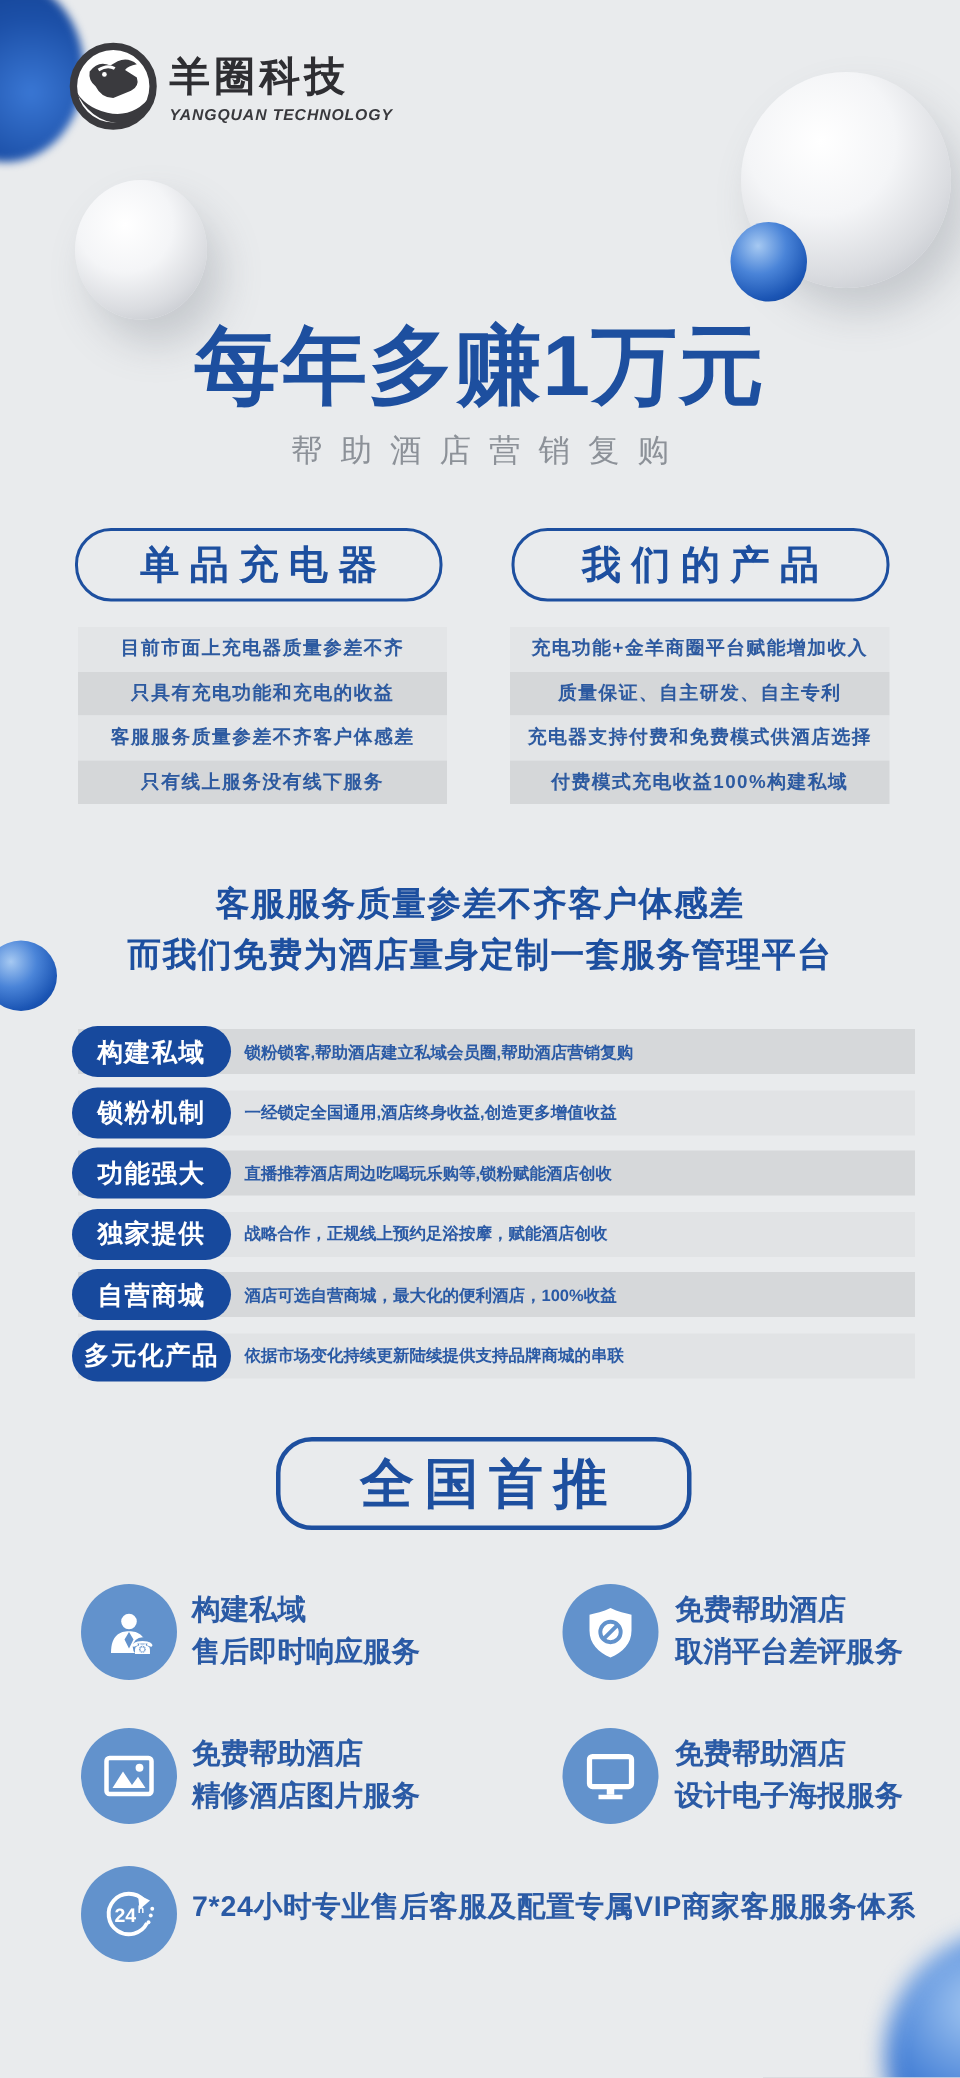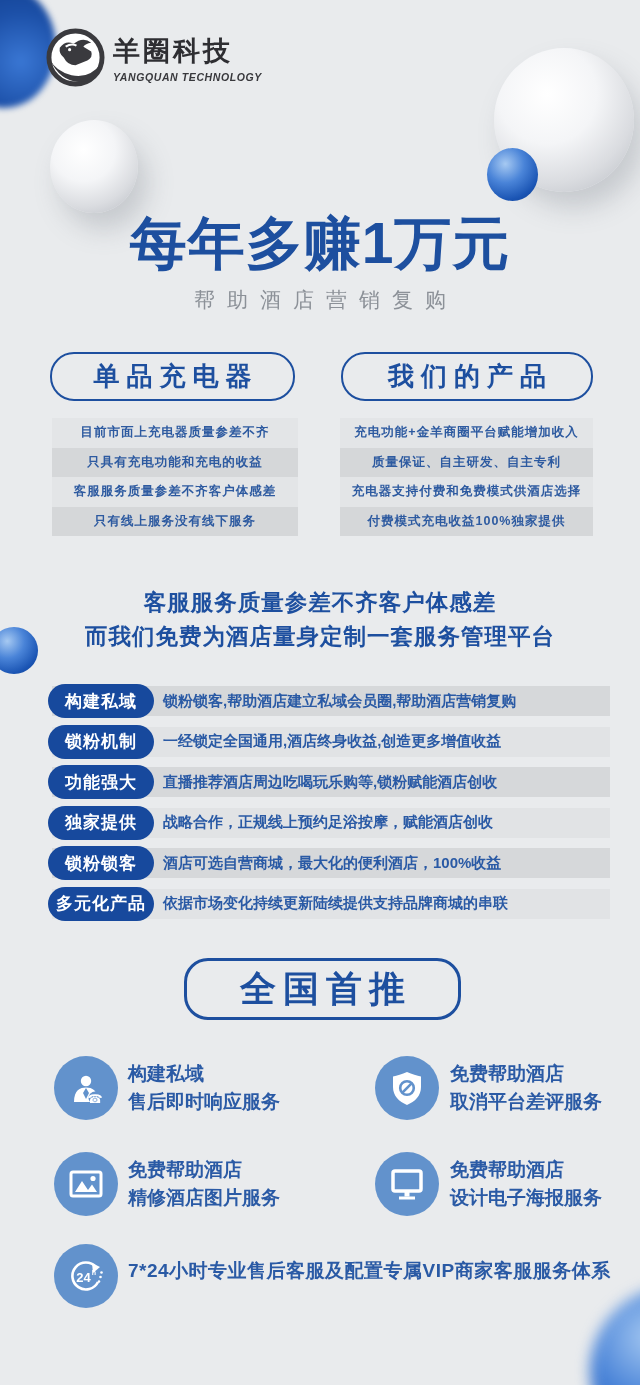--- a/index.html
+++ b/index.html
@@ -54,21 +54,21 @@
   
   .features{position:absolute;left:0;top:684px;width:640px;}
   .feat-row{position:relative;height:34px;margin-bottom:6.5px;}
   .feat-stripe{position:absolute;left:52px;top:2px;width:558px;height:30px;}
   .feat-row:nth-child(odd) .feat-stripe{background:#d6d8da;}
   .feat-row:nth-child(even) .feat-stripe{background:#e1e3e5;}
   .feat-pill{position:absolute;left:48px;top:0;width:106px;height:34px;border-radius:17px;
     background:#17499d;display:flex;align-items:center;justify-content:center;
     font-size:17px;font-weight:bold;color:#ffffff;letter-spacing:1px;white-space:nowrap;}
   .feat-desc{position:absolute;left:163px;top:0;height:34px;display:flex;align-items:center;
-    font-size:15px;font-weight:bold;color:#2a5aa5;white-space:nowrap;}
+    font-size:11px;font-weight:bold;color:#2a5aa5;white-space:nowrap;}
   
   .banner{position:absolute;left:184px;top:958px;width:271px;height:56px;border:3px solid #1d4f9f;
     border-radius:24px;display:flex;align-items:center;justify-content:center;
     font-size:36px;font-weight:900;color:#1d4f9f;letter-spacing:7px;text-indent:7px;}
   
   .svc-icon{position:absolute;width:64px;height:64px;border-radius:50%;background:#6292cc;
     display:flex;align-items:center;justify-content:center;}
   .svc-text{position:absolute;font-size:19px;font-weight:bold;color:#2a5aa5;line-height:28px;white-space:nowrap;}
   .hotline-text{position:absolute;left:128px;top:1258px;font-size:19px;font-weight:bold;color:#2a5aa5;white-space:nowrap;letter-spacing:.5px;}
 </style>
@@ -107,21 +107,21 @@
   <div class="cmp-list cmp-list-left">
     <div class="cmp-row">目前市面上充电器质量参差不齐</div>
     <div class="cmp-row">只具有充电功能和充电的收益</div>
     <div class="cmp-row">客服服务质量参差不齐客户体感差</div>
     <div class="cmp-row">只有线上服务没有线下服务</div>
   </div>
   <div class="cmp-list cmp-list-right">
     <div class="cmp-row">充电功能+金羊商圈平台赋能增加收入</div>
     <div class="cmp-row">质量保证、自主研发、自主专利</div>
     <div class="cmp-row">充电器支持付费和免费模式供酒店选择</div>
-    <div class="cmp-row">付费模式充电收益100%独家提供</div>
+    <div class="cmp-row">付费模式充电收益100%构建私域</div>
   </div>
 
   <div class="stmt stmt-l1">客服服务质量参差不齐客户体感差</div>
   <div class="stmt stmt-l2">而我们免费为酒店量身定制一套服务管理平台</div>
 
   <div class="features">
     <div class="feat-row">
       <div class="feat-stripe"></div>
       <div class="feat-pill">构建私域</div>
       <div class="feat-desc">锁粉锁客,帮助酒店建立私域会员圈,帮助酒店营销复购</div>
@@ -136,21 +136,21 @@
       <div class="feat-pill">功能强大</div>
       <div class="feat-desc">直播推荐酒店周边吃喝玩乐购等,锁粉赋能酒店创收</div>
     </div>
     <div class="feat-row">
       <div class="feat-stripe"></div>
       <div class="feat-pill">独家提供</div>
       <div class="feat-desc">战略合作，正规线上预约足浴按摩，赋能酒店创收</div>
     </div>
     <div class="feat-row">
       <div class="feat-stripe"></div>
-      <div class="feat-pill">锁粉锁客</div>
+      <div class="feat-pill">自营商城</div>
       <div class="feat-desc">酒店可选自营商城，最大化的便利酒店，100%收益</div>
     </div>
     <div class="feat-row">
       <div class="feat-stripe"></div>
       <div class="feat-pill">多元化产品</div>
       <div class="feat-desc">依据市场变化持续更新陆续提供支持品牌商城的串联</div>
     </div>
   </div>
 
   <div class="banner">全国首推</div>

